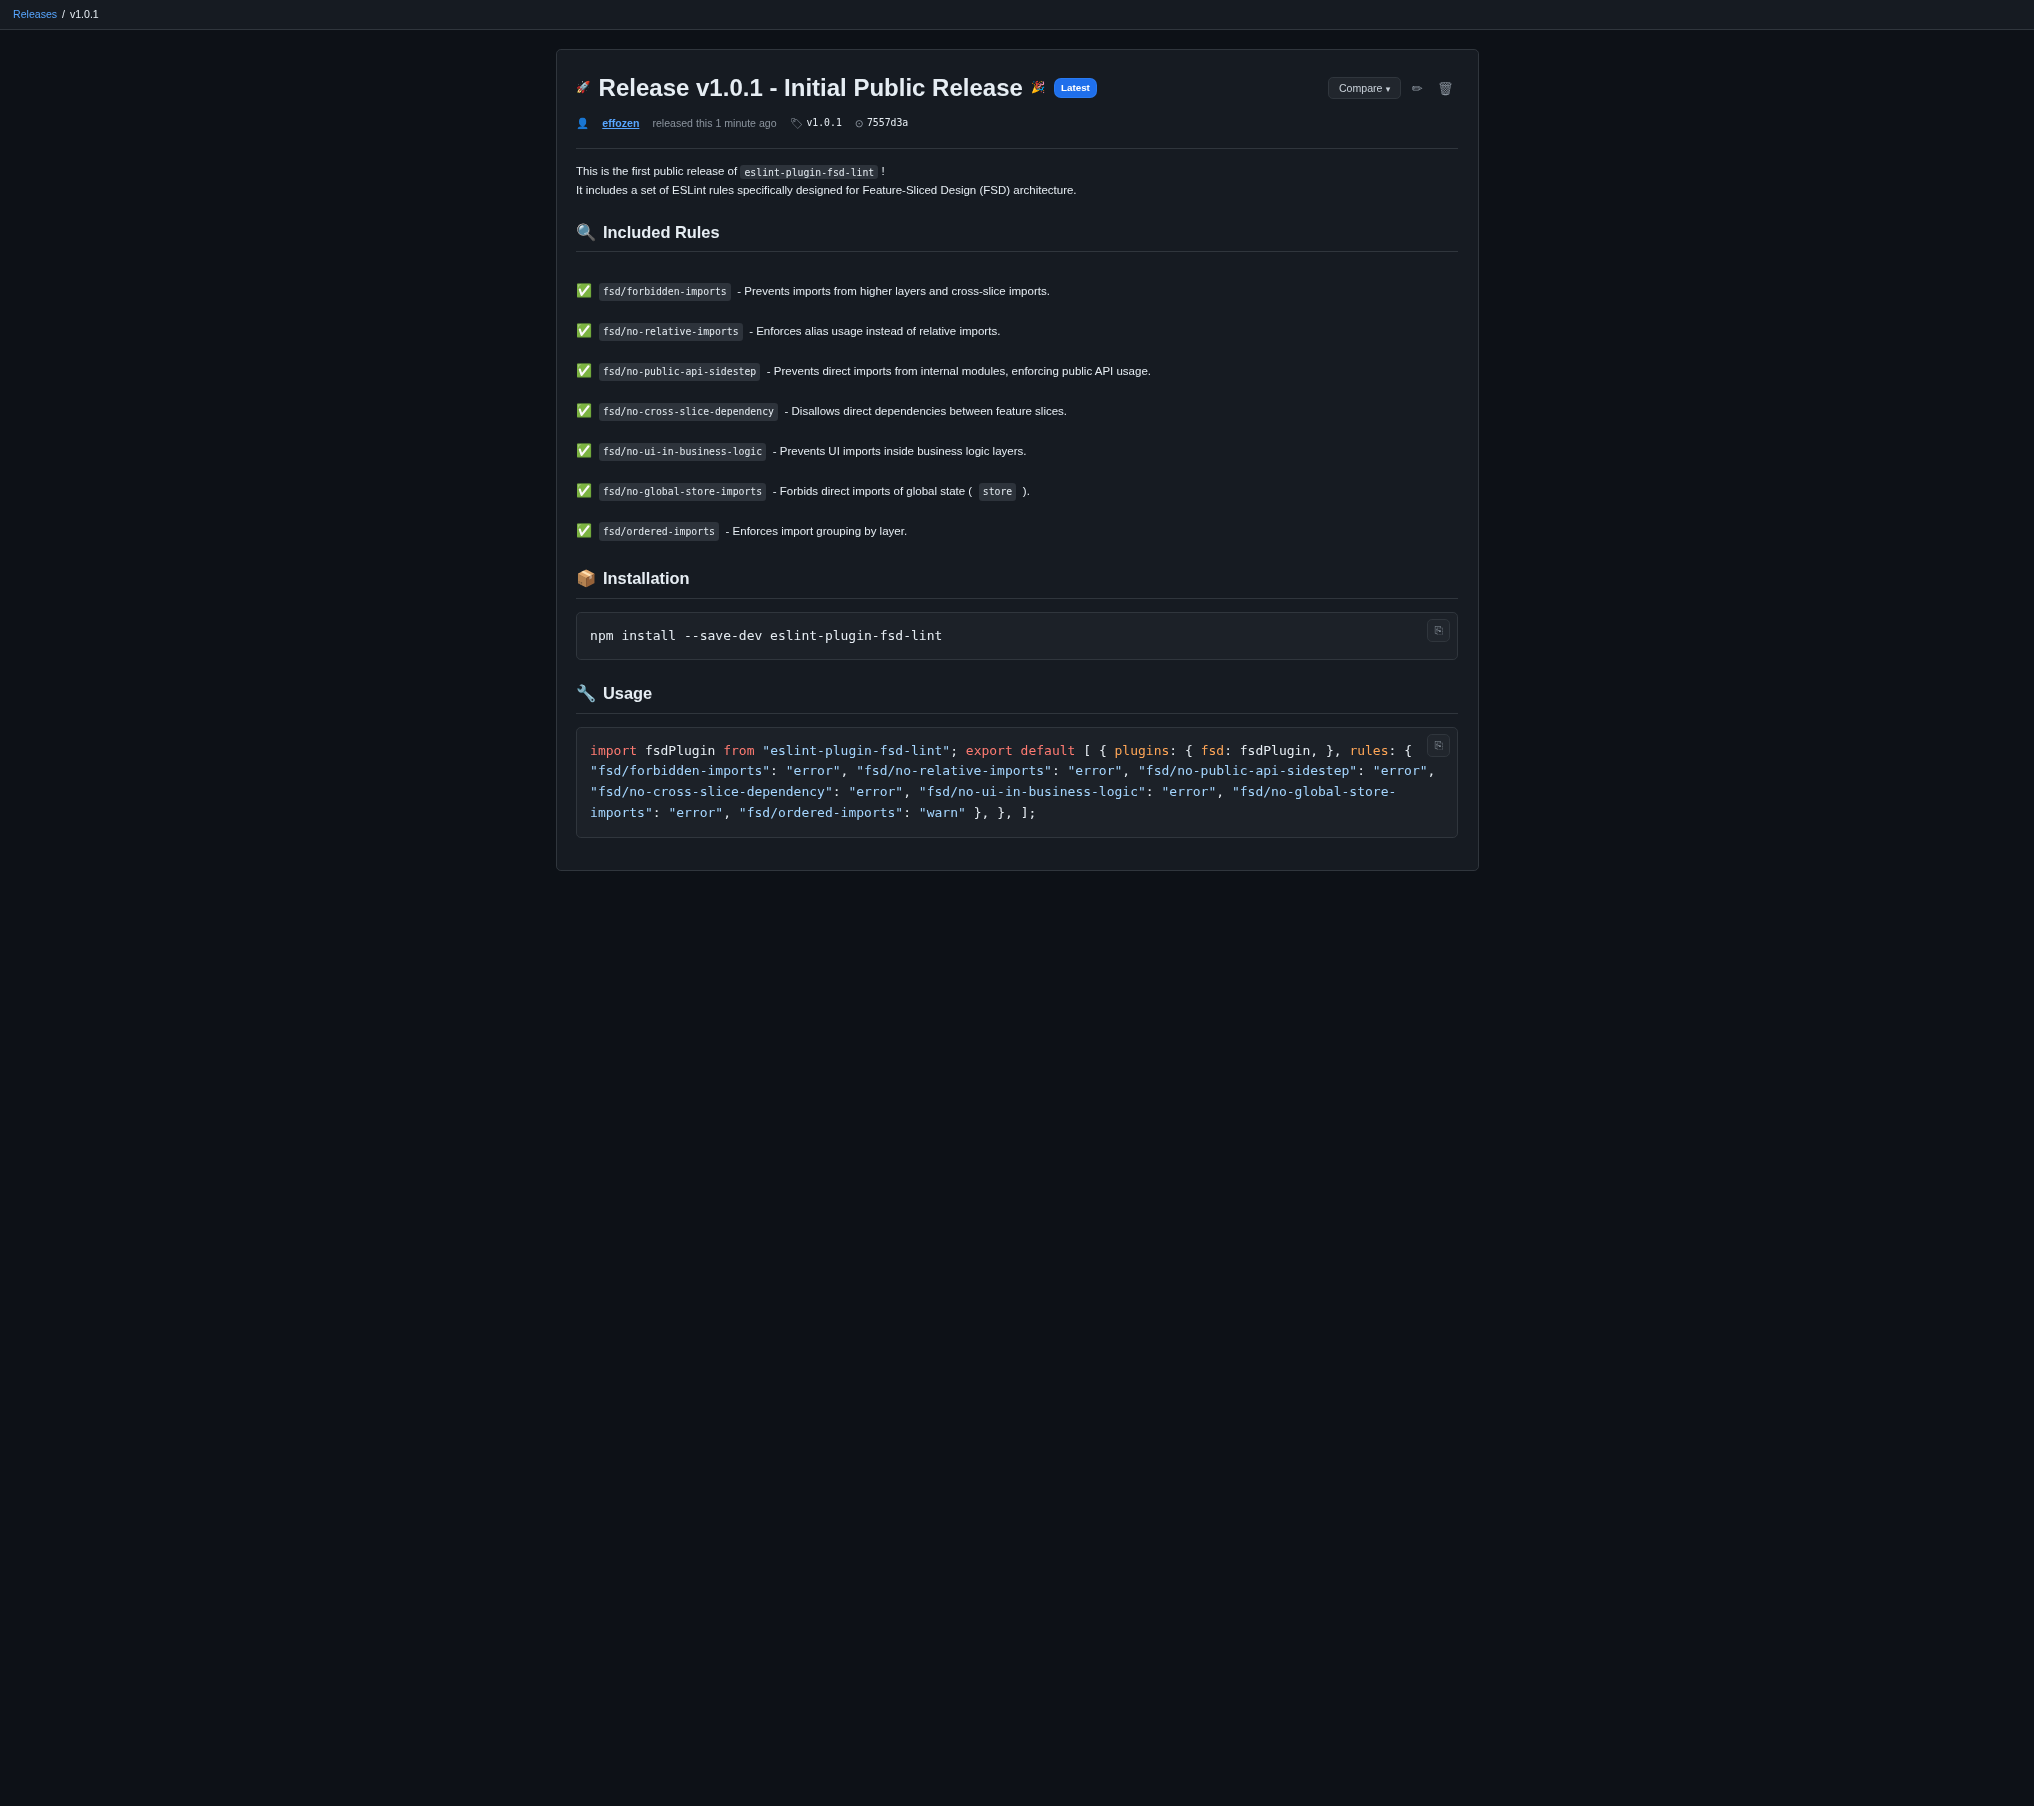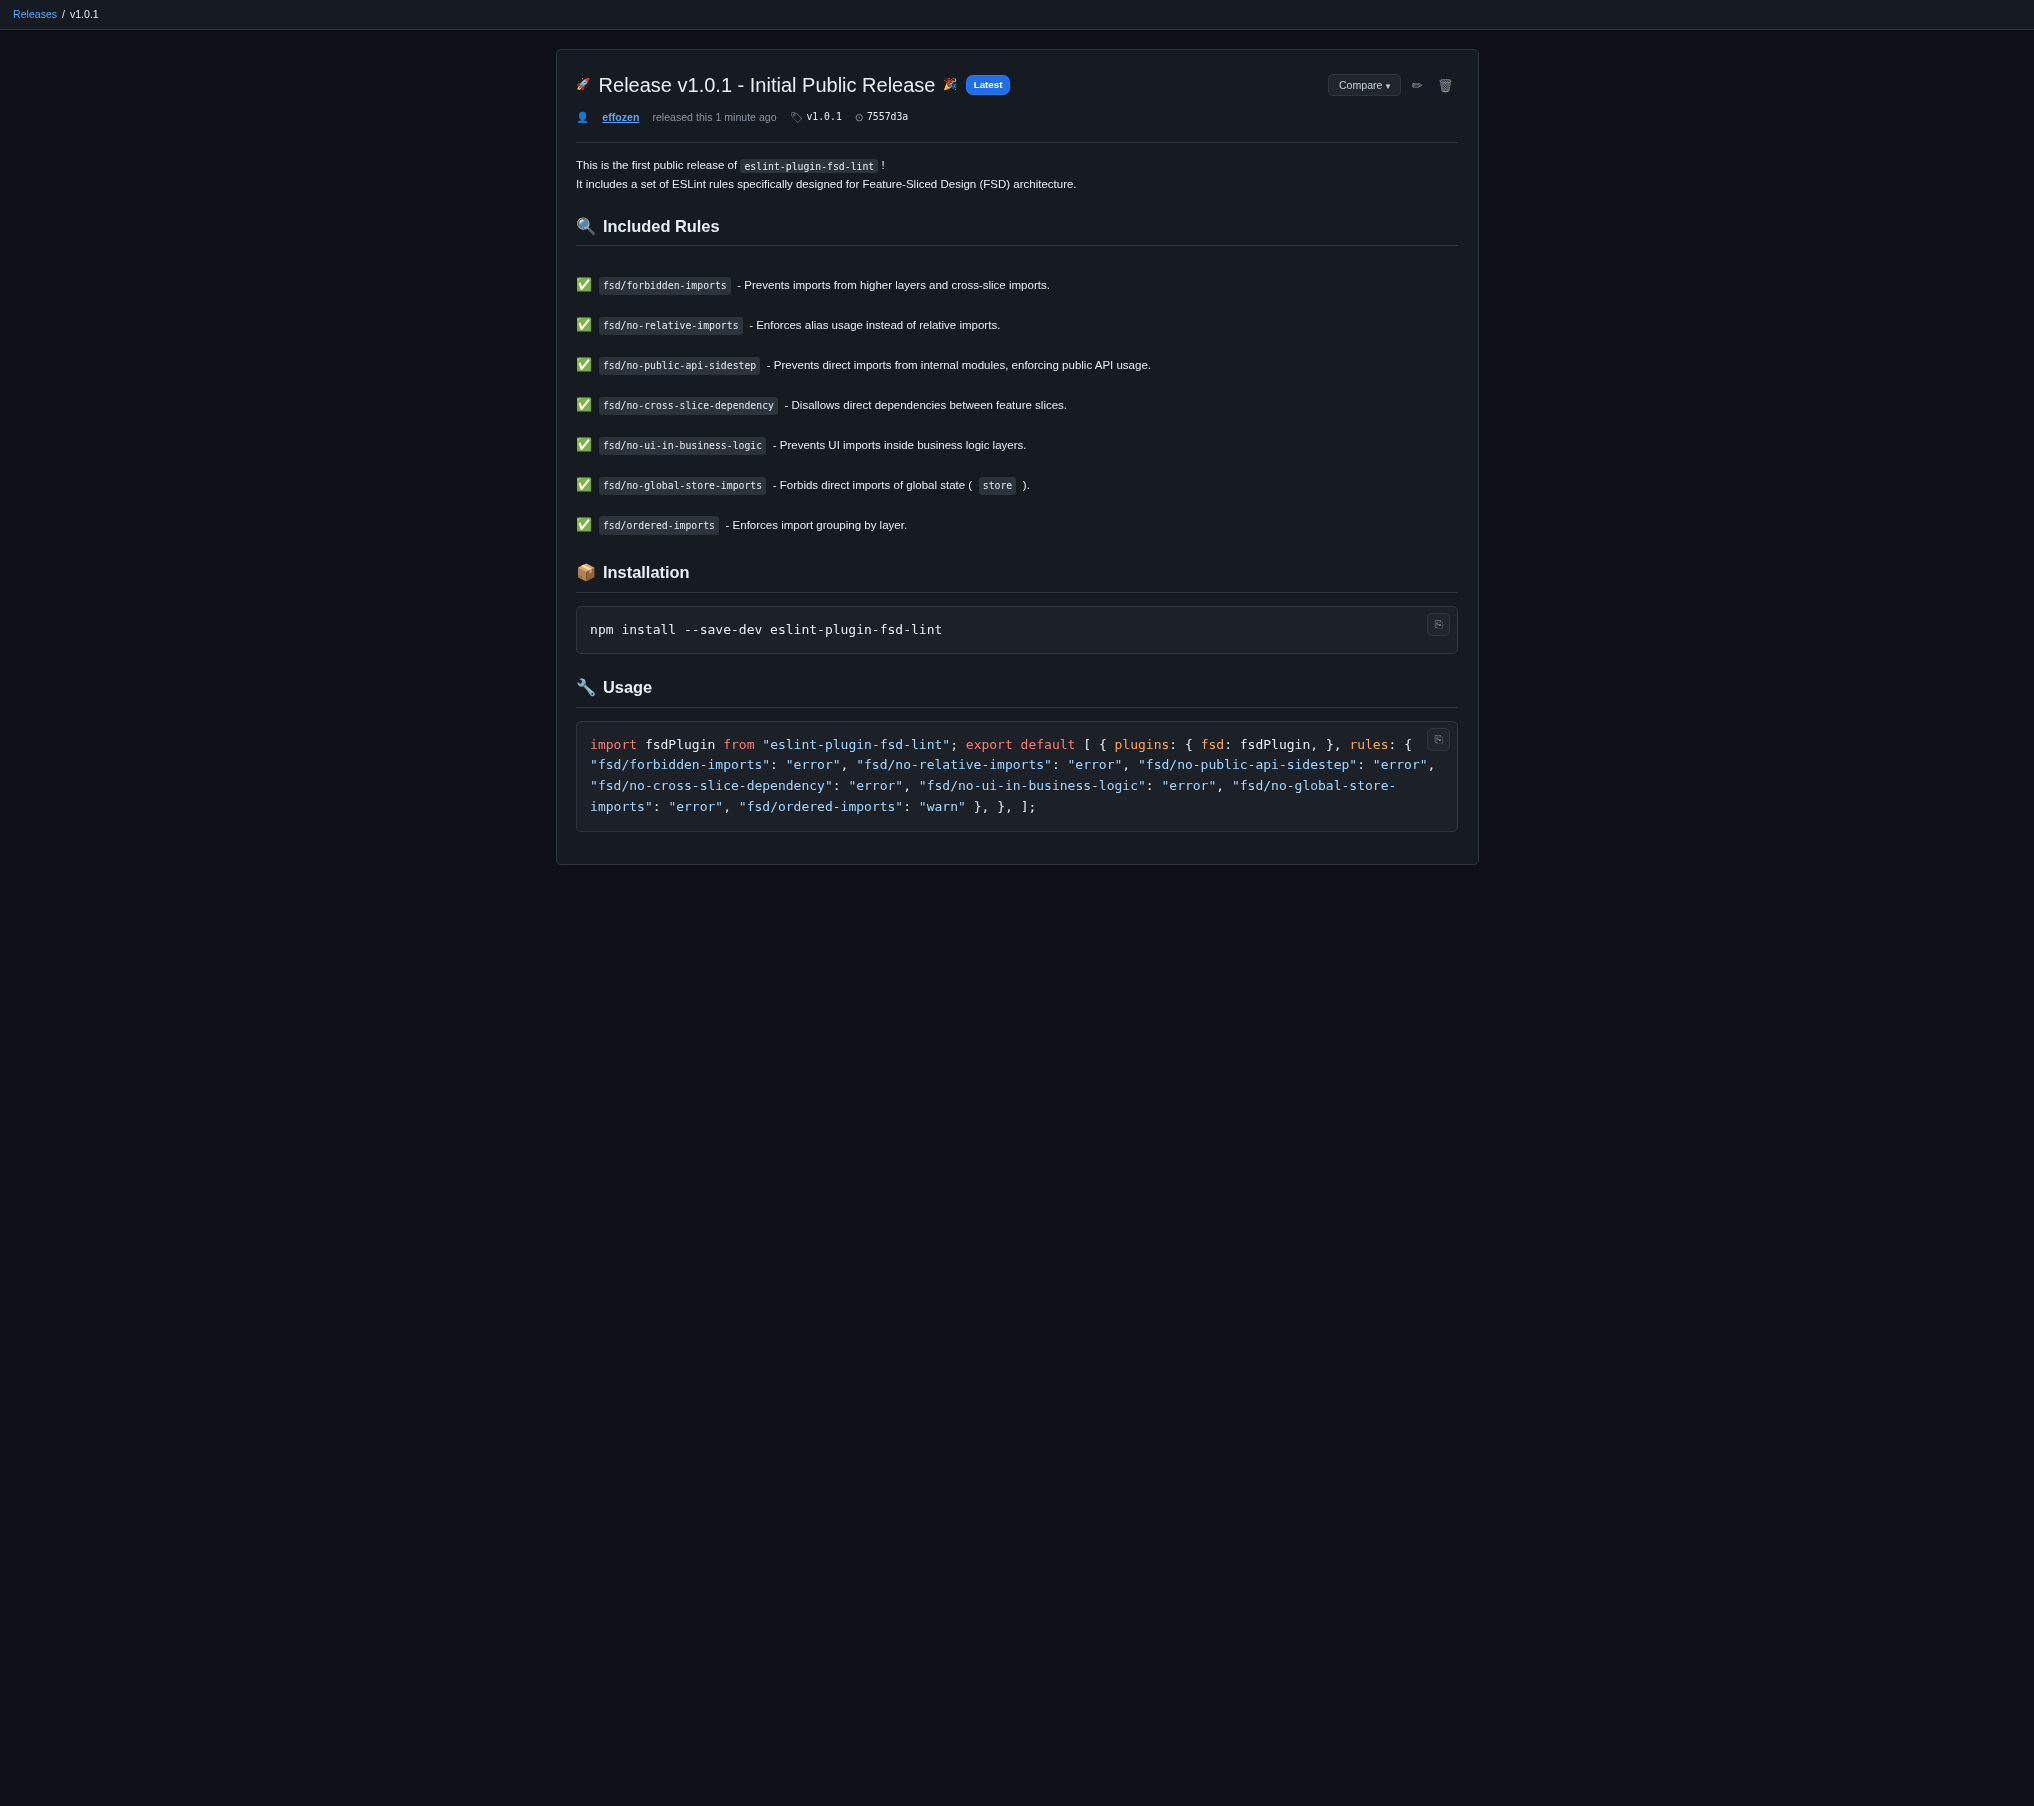--- a/index.html
+++ b/index.html
@@ -44,22 +44,22 @@
       justify-content: space-between;
       margin-bottom: 9.8px;
     }
     .release-title-row {
       display: flex;
       align-items: center;
       gap: 8.2px;
       flex-wrap: wrap;
     }
     .release-title {
-      font-size: 20px;
-      font-weight: 400;
+      font-size: 24px;
+      font-weight: 700;
       color: #e6edf3;
     }
     .latest-badge {
       background-color: #1f6feb;
       color: #fff;
       font-size: 9.8px;
       font-weight: 600;
       padding: 1.6px 6.5px;
       border-radius: 7px;
       border: 0.8px solid rgba(56,139,253,0.4);

